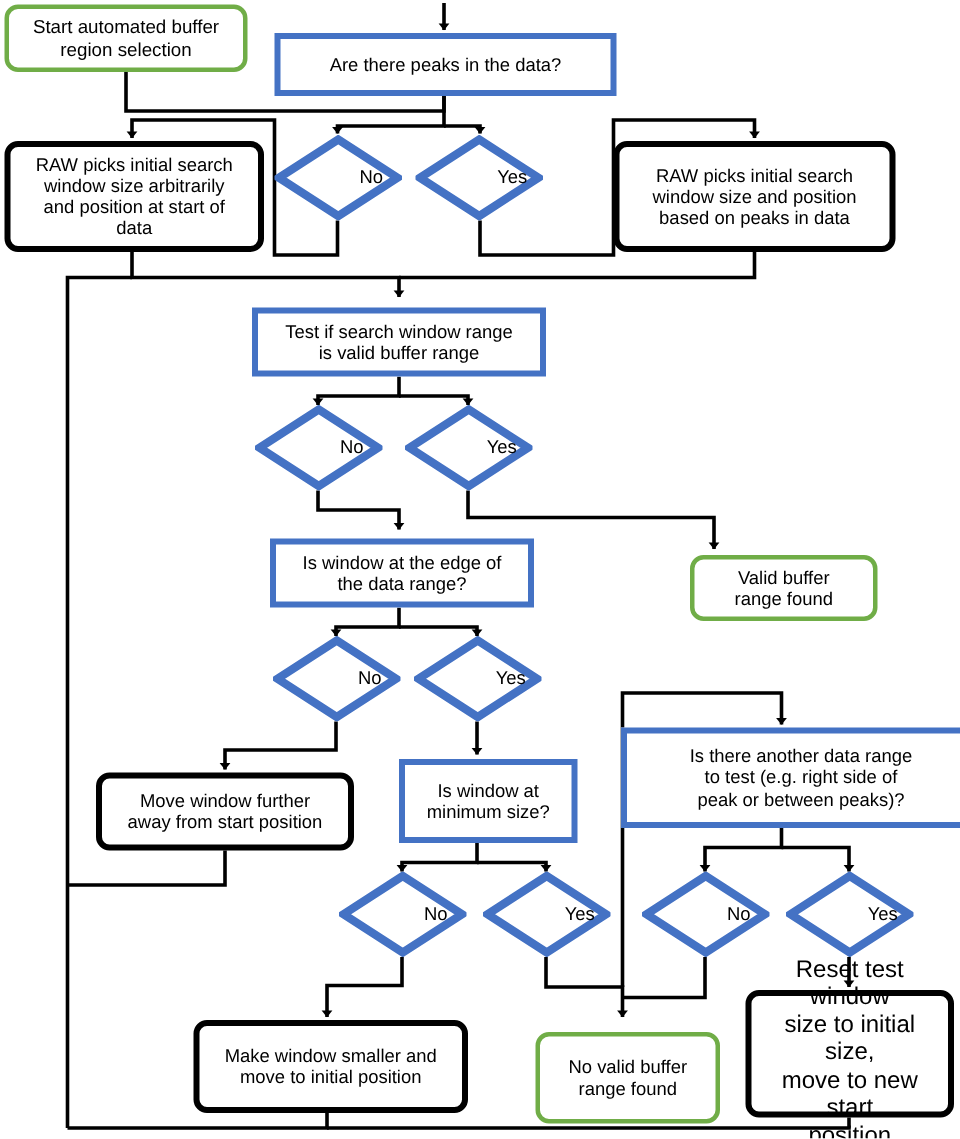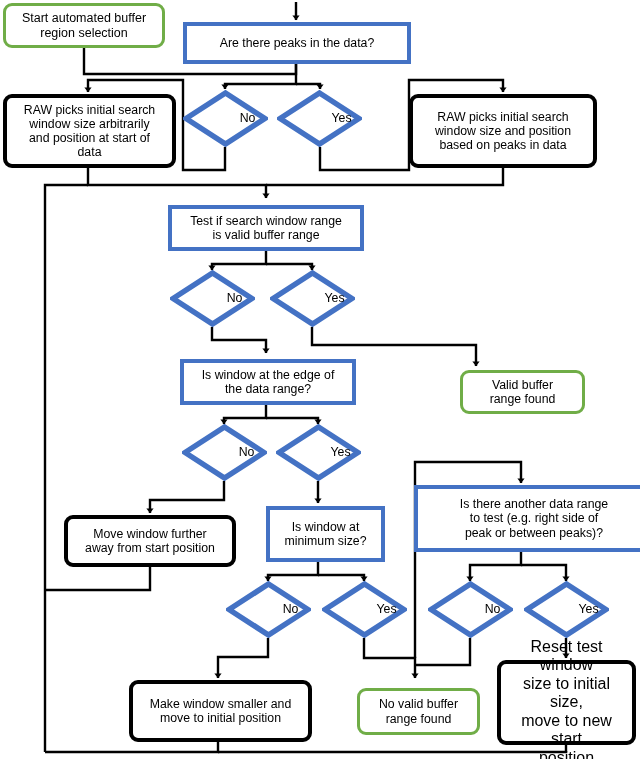--- a/index.html
+++ b/index.html
@@ -263,21 +263,21 @@
       <polygon points="42.5,3 82,28.5 42.5,54 3,28.5" fill="#ffffff" stroke="#4472C4" stroke-width="5.5"></polygon>
     </svg>
     <span class="label">Yes</span>
   </div>
 
   <div class="node node-process node-black" style="left:129px; top:680px; width:183px; height:62px;text-align:center;">
     <span class="label">Make window smaller and
 move to initial position</span>
   </div>
 
-  <div class="node node-process node-green" style="left:357px; top:688px; width:123px; height:47px;">
+  <div class="node node-process node-green" style="left:357px; top:688px; width:123px; height:61px;">
     <span class="label">No valid buffer
 range found</span>
   </div>
 
   <div class="node node-process node-black" style="left:497px; top:660px; width:139px; height:85px; font-size:16px;">
     <span class="label">Reset test window
 size to initial size,
 move to new start
 position</span>
   </div>

